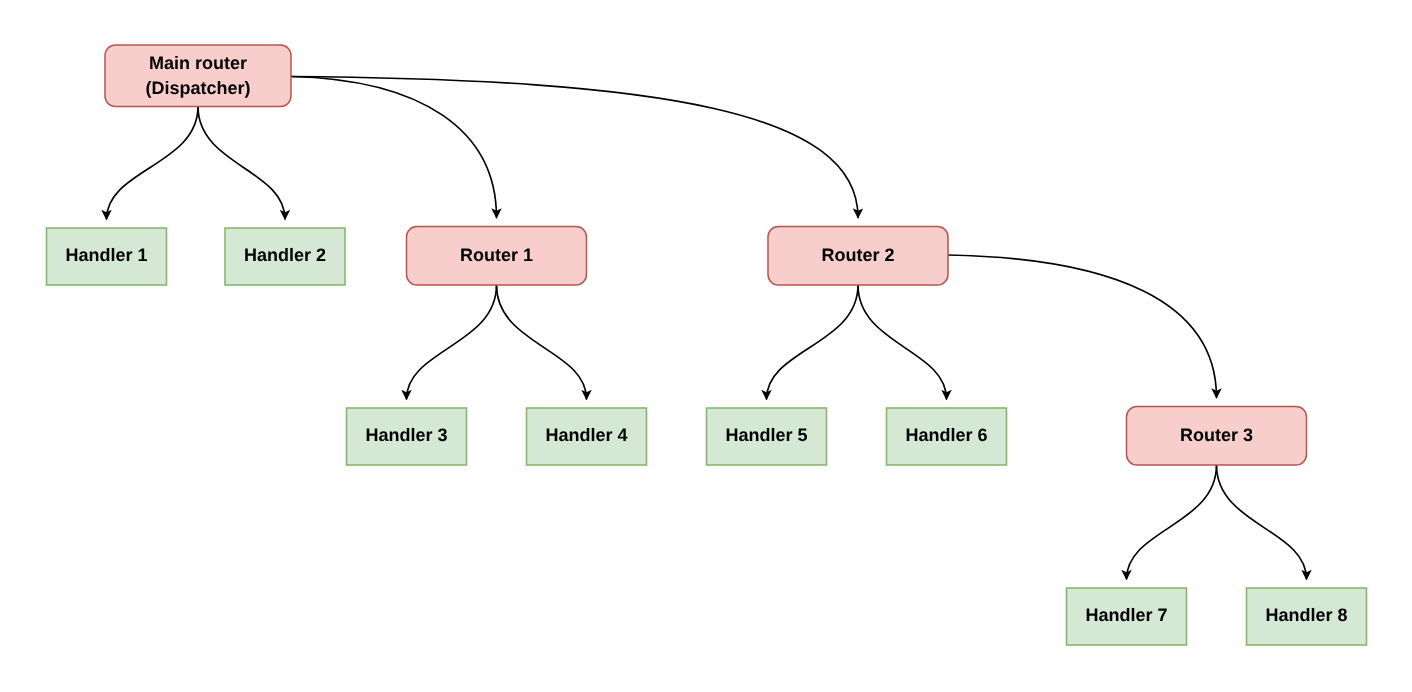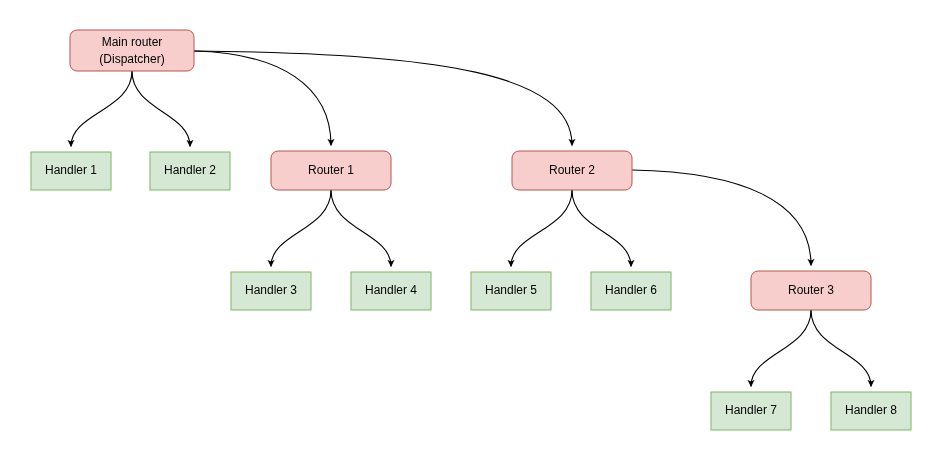--- a/index.html
+++ b/index.html
@@ -10,20 +10,21 @@
   }
   body {
     font-family: "Liberation Sans", sans-serif;
   }
   #diagram-canvas {
     position: relative;
     width: 941px;
     height: 461px;
     background: #ffffff;
     overflow: hidden;
+    font-weight: bold;
   }
   svg.diagram {
     display: block;
     width: 941px;
     height: 461px;
   }
   .node-shape {
     stroke-width: 1;
   }
   .node-label {

